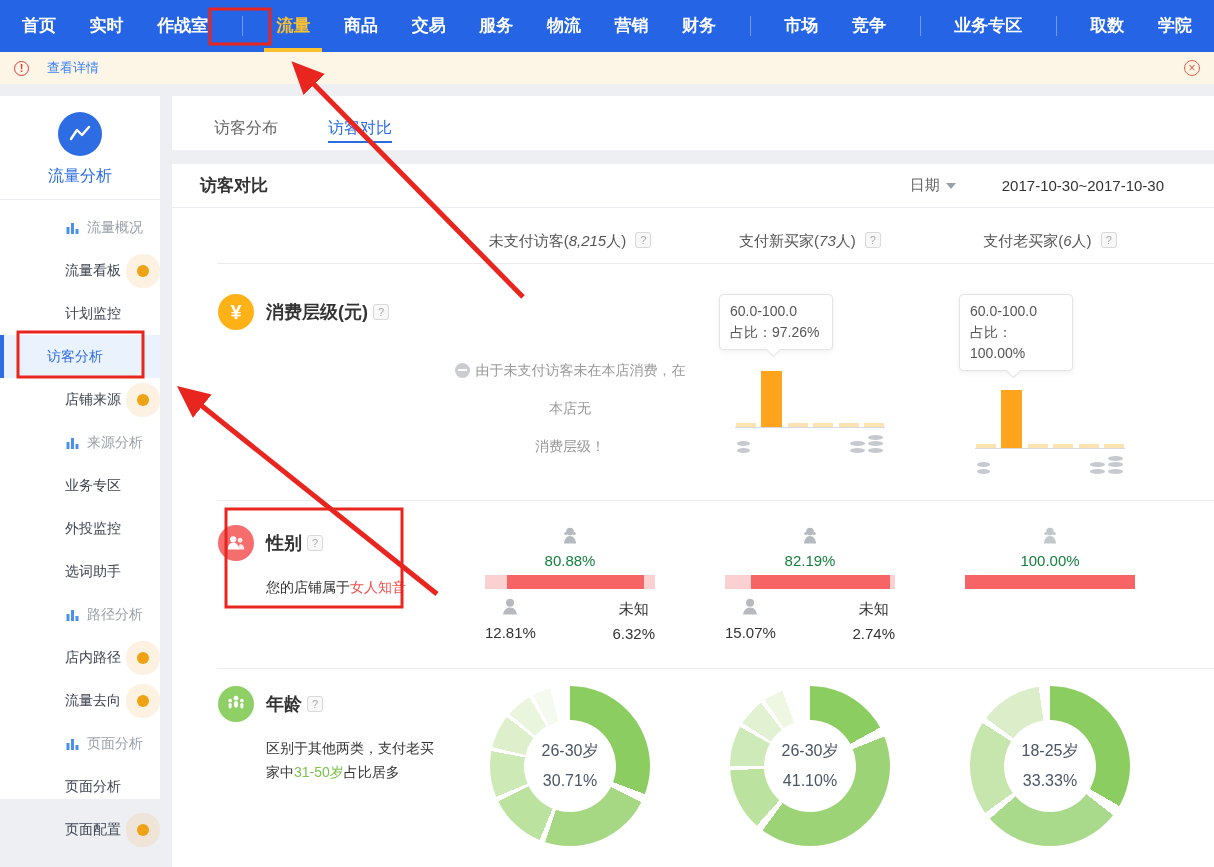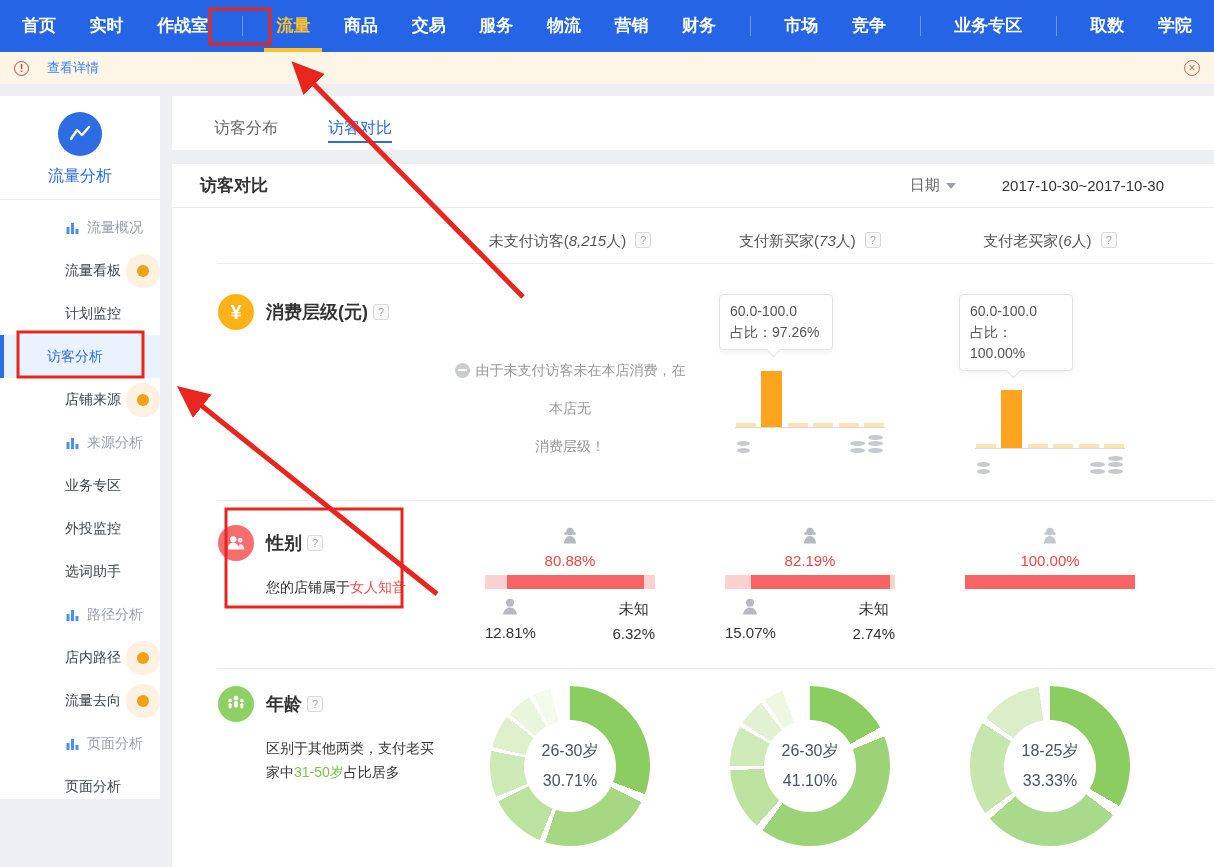--- a/index.html
+++ b/index.html
@@ -96,21 +96,21 @@
   .coins-row { display:flex; justify-content:space-between; margin-top:5px; padding:0 2px; }
   .coin { background:#c6cad0; border-radius:50%; height:5px; margin-top:1.5px; }
   .coin.s { width:13px; } .coin.l { width:15px; }
   .stack { display:flex; flex-direction:column; justify-content:flex-end; }
   .stack-group { display:flex; gap:3px; align-items:flex-end; }
 
   
   .sec-row2 { padding:24px 0 22px; }
   .g-chart { width:170px; margin:0 auto; text-align:center; }
   .g-top-ic { color:#b6bac0; height:24px; }
-  .g-pct { font-size:15px; color:#ef4444; margin:3px 0 6px; }
+  .g-pct { font-size:15px; color:#15803d; margin:3px 0 6px; }
   .g-bar { display:flex; height:14px; width:170px; }
   .g-bottom { display:flex; justify-content:space-between; margin-top:7px; }
   .g-bl { text-align:center; color:#b6bac0; }
   .g-bl .g-pct2, .g-br { font-size:15px; color:#333; }
   .g-br { text-align:center; line-height:25px; }
 
   
   .sec-row3 { padding:17px 0 0; }
   .donut { width:160px; height:160px; border-radius:50%; margin:0 auto; position:relative; }
   .donut::after { content:""; position:absolute; left:34px; top:34px; width:92px; height:92px;
@@ -224,20 +224,24 @@
       <svg width="13" height="13" viewBox="0 0 13 13">
           <rect x="0.5" y="6" width="3" height="7" fill="#4a90f0"></rect>
           <rect x="5" y="2" width="3" height="11" fill="#4a90f0"></rect>
           <rect x="9.5" y="8" width="3" height="5" fill="#4a90f0"></rect>
         </svg>
       <span>页面分析</span>
     </div>
     <div class="m-row m-item">
       <span>页面分析</span>
     </div>
+    <div class="m-row m-item">
+      <span>页面配置</span>
+      <span class="dot"></span>
+    </div>
   </div>
 </div>
 
 <div class="content">
 
   <div class="tabs-card">
     <div class="tab">访客分布</div>
     <div class="tab active">访客对比</div>
   </div>
 

